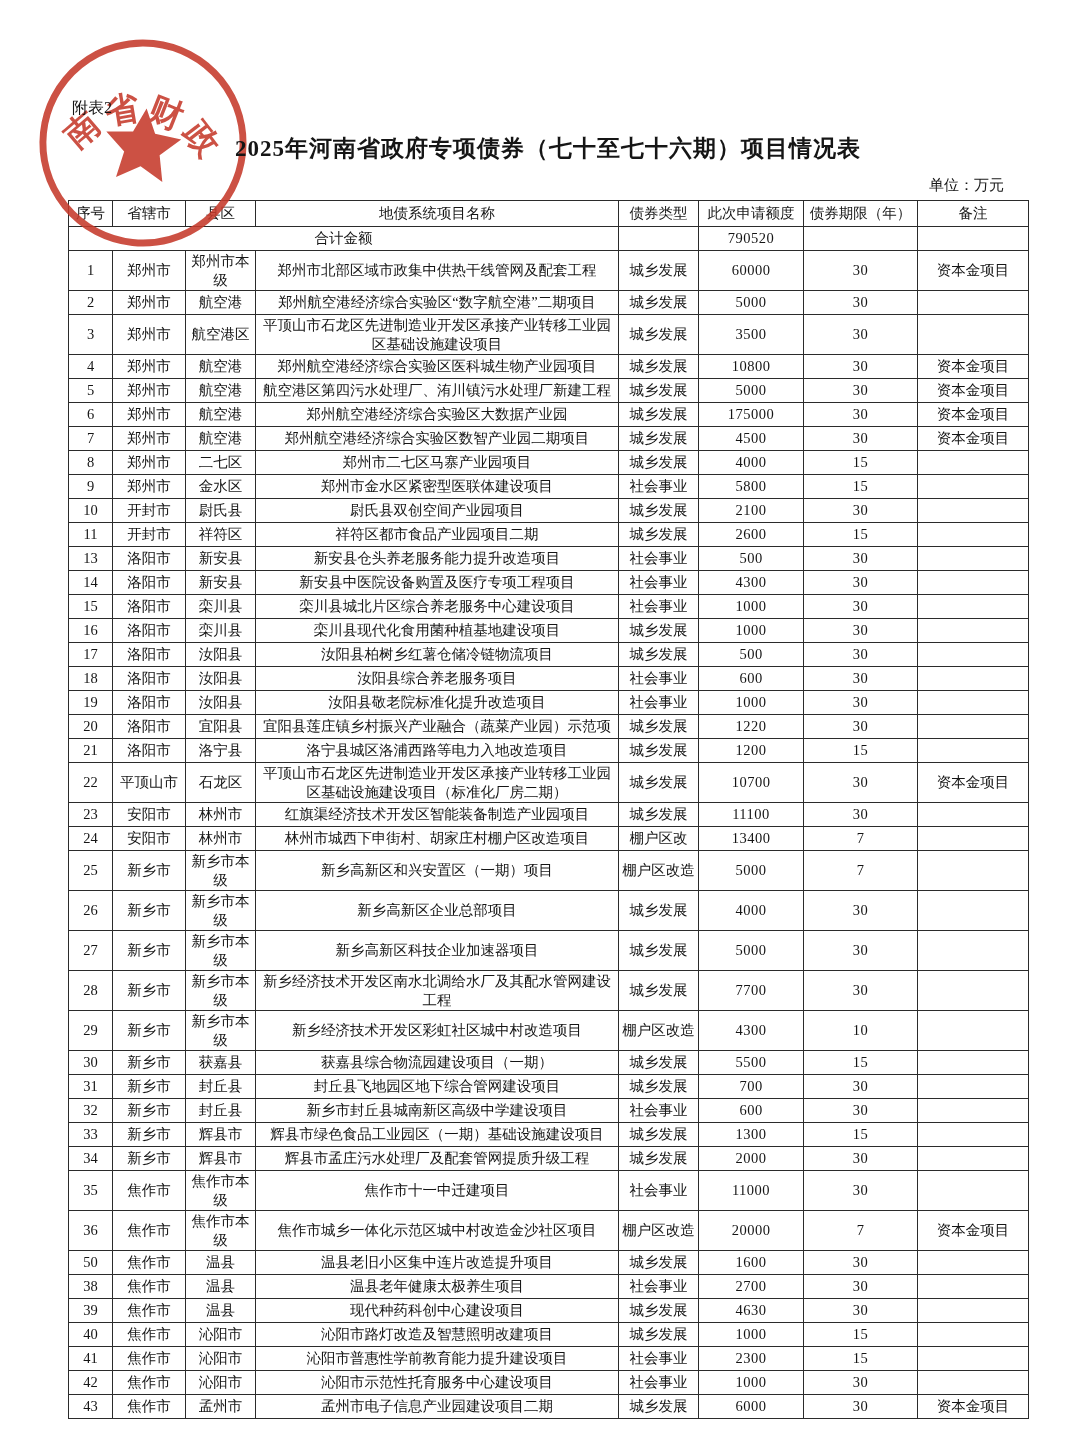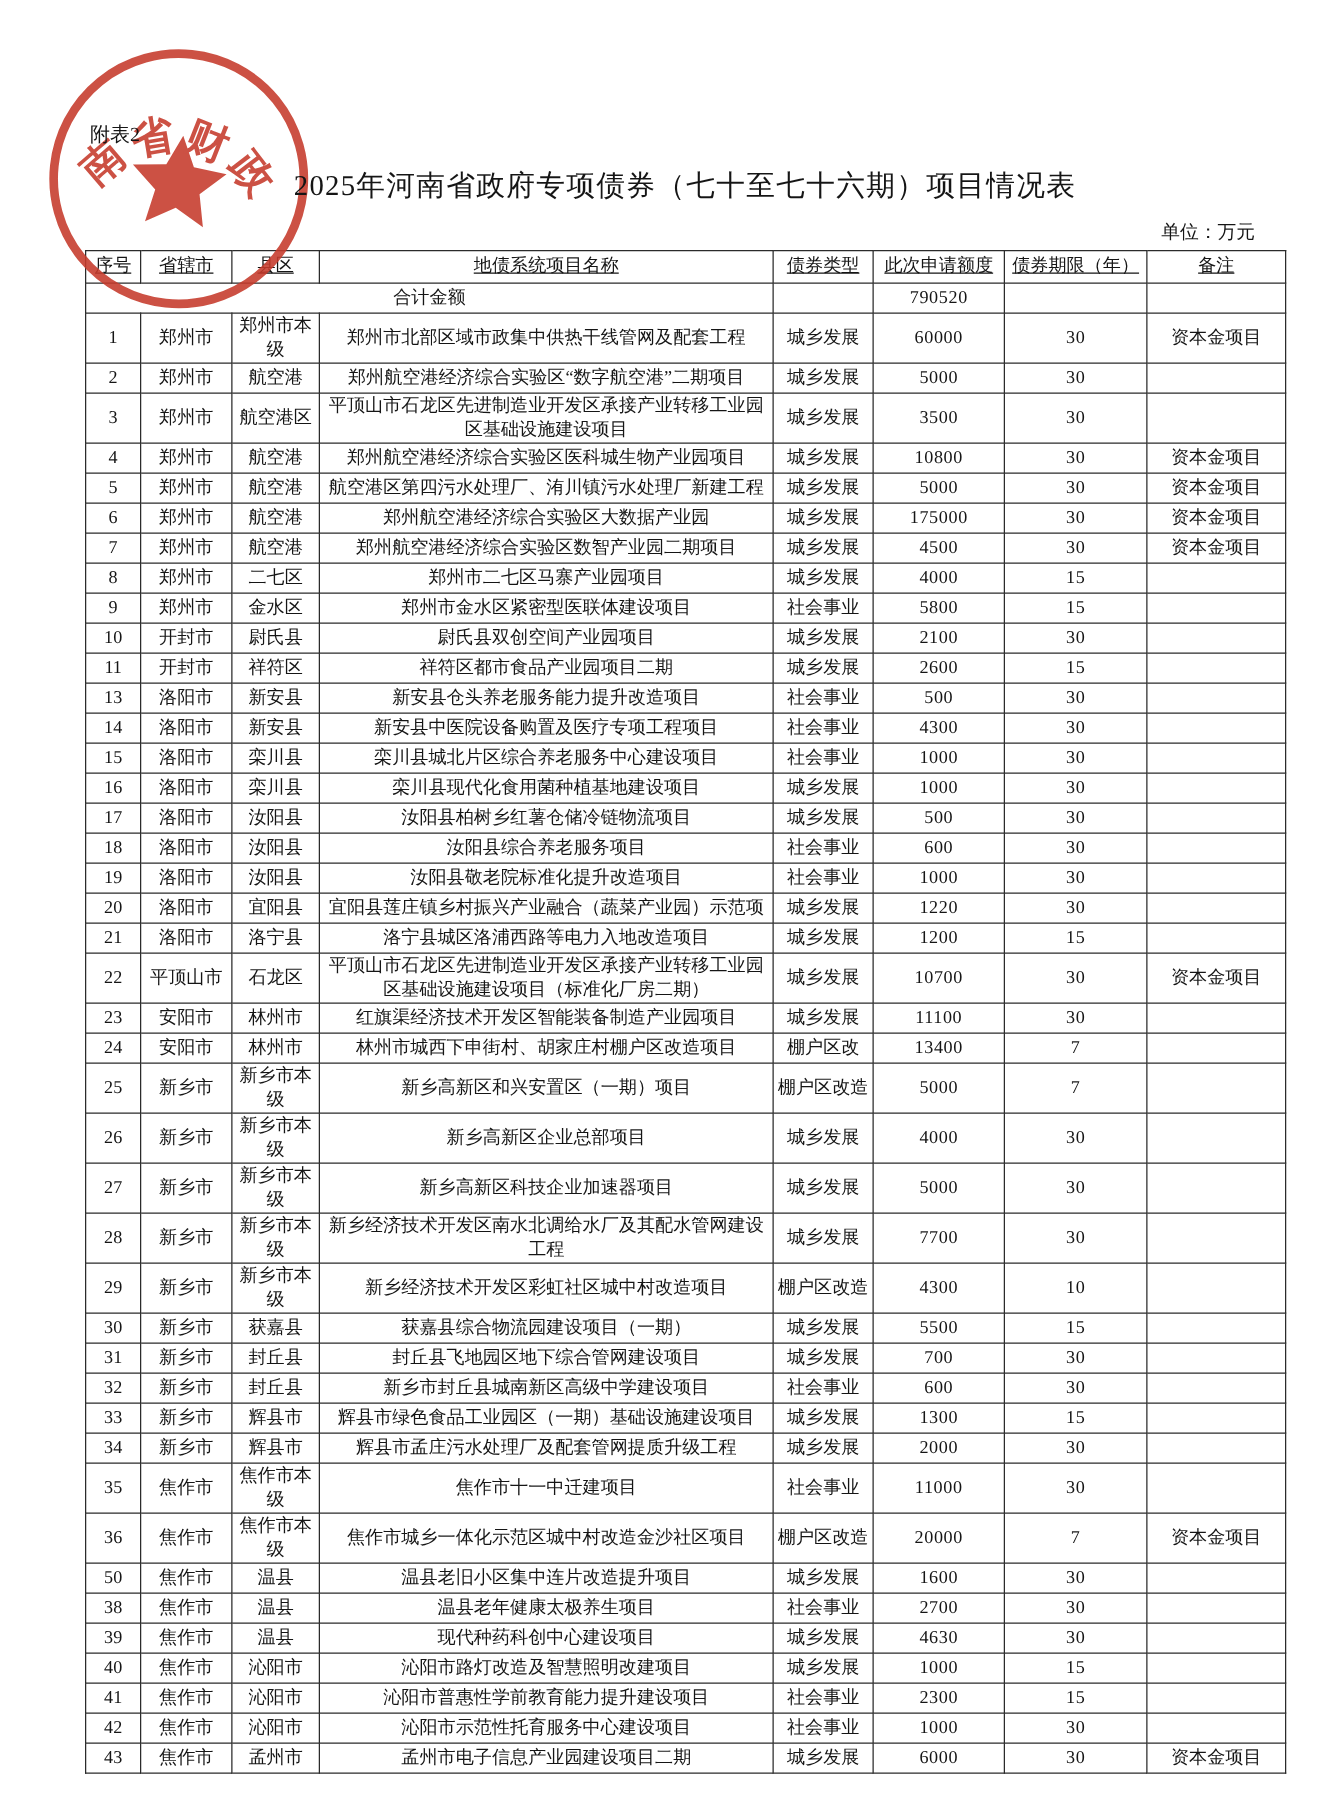--- a/index.html
+++ b/index.html
@@ -10,21 +10,21 @@
     color:#151515;
     position:relative;
     overflow:hidden;
   }
   .attachment-label{
     position:absolute;left:72px;top:98px;
     font-size:16px;z-index:3;
   }
   .doc-title{
     position:absolute;left:68px;top:133px;width:960px;
-    text-align:center;font-size:23px;font-weight:normal;
+    text-align:center;font-size:23px;font-weight:bold;
     letter-spacing:1px;z-index:3;
   }
   .unit-note{
     position:absolute;left:52px;top:176px;width:952px;
     text-align:right;font-size:15px;z-index:3;
   }
   
   .seal{
     position:absolute;left:34px;top:34px;width:218px;height:218px;
     opacity:.88;transform:rotate(6deg);z-index:2;pointer-events:none;
@@ -34,21 +34,21 @@
     position:absolute;left:68px;top:200px;width:960px;
     border-collapse:collapse;table-layout:fixed;z-index:1;
   }
   table.projects th,table.projects td{
     border:1.6px solid #2b2b2b;
     text-align:center;vertical-align:middle;
     font-size:14.5px;line-height:18.5px;
     padding:1px 3px;font-weight:normal;
     word-break:break-all;
   }
-  table.projects th{height:23px;text-decoration:underline;}
+  table.projects th{height:23px;}
   table.projects td{height:21px;}
   td.c-bond{padding:1px 6px;}
   td.c-amount,td.c-term{letter-spacing:.5px;}
 </style>
 </head>
 <body>
 
 <svg class="seal" viewBox="0 0 220 220">
   <circle cx="110" cy="110" r="101" fill="none" stroke="#c63a2b" stroke-width="7"></circle>
   <polygon points="110,75 121.2,99.5 148,102.4 128,120.6 133.5,147 110,133.5 86.5,147 92,120.6 72,102.4 98.8,99.5" fill="#c63a2b"></polygon>

